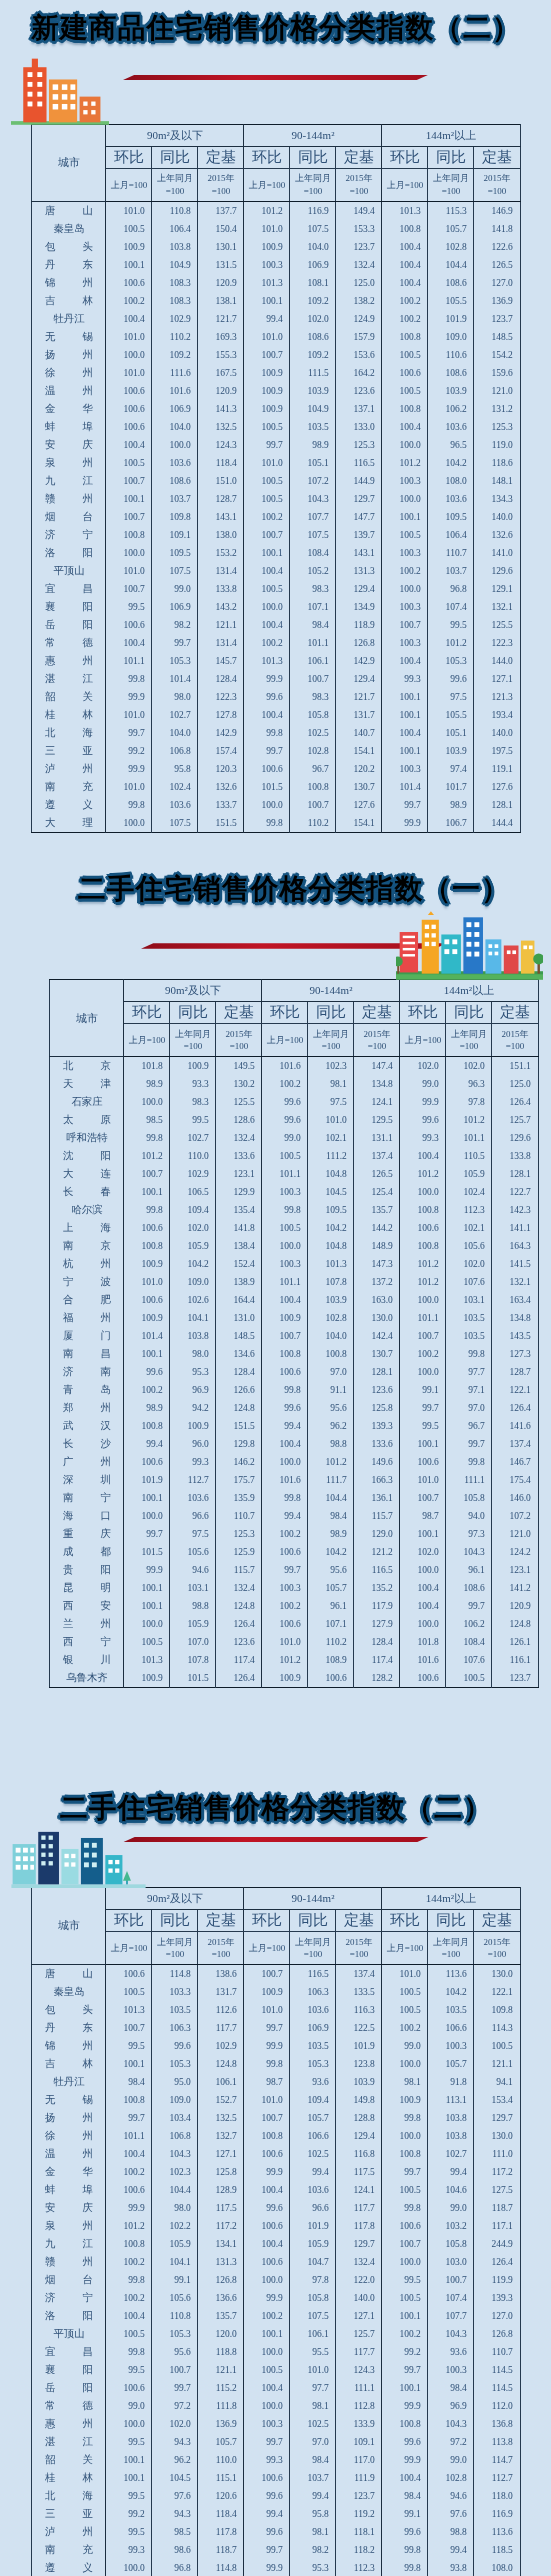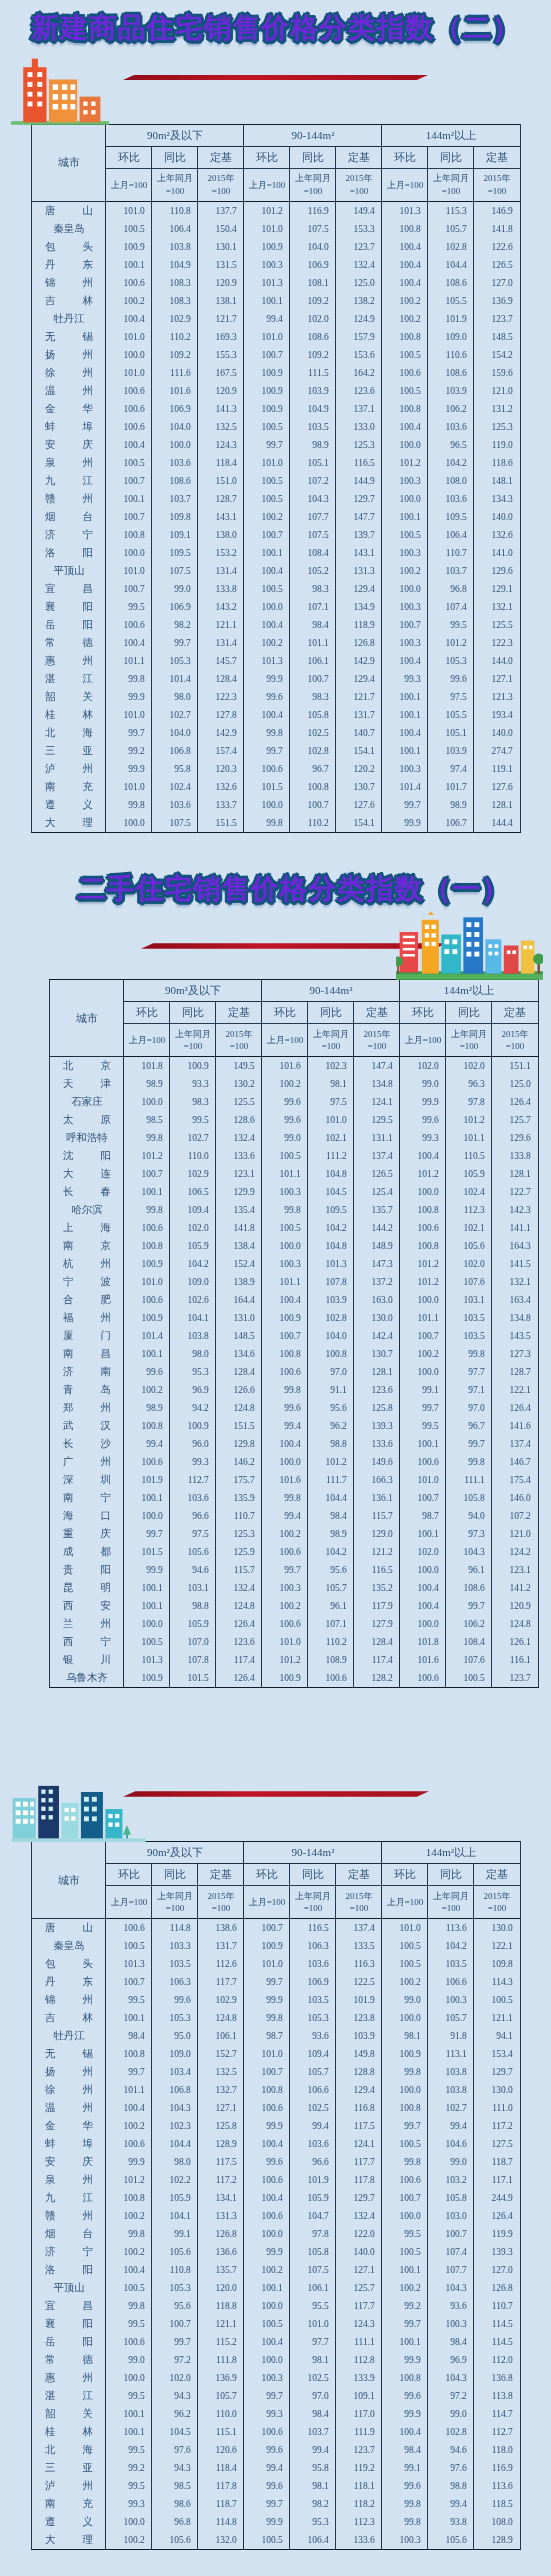--- a/index.html
+++ b/index.html
@@ -13,21 +13,21 @@
   }
   .section{position:relative;}
   .section-title{
     margin:0;
     padding-top:8.6px;
     text-align:center;
     font-family:"DejaVu Sans", sans-serif;
     font-weight:bold;
     font-size:27.6px;
     letter-spacing:1.2px;
-    color:#6d28d9;
+    color:#000000;
     text-shadow:
       2.5px 0 0 #15537f,-2.5px 0 0 #15537f,0 2.5px 0 #15537f,0 -2.5px 0 #15537f,
       1.8px 1.8px 0 #15537f,-1.8px -1.8px 0 #15537f,1.8px -1.8px 0 #15537f,-1.8px 1.8px 0 #15537f,
       3.1px 1.2px 0 #15537f,-3.1px 1.2px 0 #15537f,1.2px 3.1px 0 #15537f,1.2px -3.1px 0 #15537f,
       0 4.9px 2.5px rgba(10,50,90,.35);
   }
   .deco-zone{position:relative;}
   .deco-zone.z1{height:78px;}
   .deco-zone.z2{height:72px;}
   .deco-zone.z3{height:61px;}
@@ -64,21 +64,21 @@
     color:#2e5077;
     border-right:0.6px solid #25394e;
   }
   .idx .b2{border-right:1.2px solid #1c2e40;}
   .idx td:last-child,.idx th.last{border-right:none;}
   .idx thead .grp th{
     font-size:11px;height:21px;line-height:21px;
     border-bottom:1.2px solid #1c2e40;
   }
   .idx thead .met th{
-    font-size:11px;height:21px;line-height:21px;
+    font-size:15px;height:21px;line-height:21px;
     border-bottom:0.6px solid #25394e;
   }
   .idx thead .bas th{
     font-size:9px;height:32px;line-height:1.35;
     border-bottom:1.2px solid #0e1c2a;
     text-align:center;vertical-align:middle;
     padding:0 1.2px;
   }
   .idx th.city-head{
     font-size:11.6px;text-align:center;vertical-align:middle;
@@ -543,21 +543,21 @@
         <tr>
           <td class="city-col b2"><span class="city two">三亚</span></td>
           <td class="">99.2</td>
           <td class="">106.8</td>
           <td class="b2">157.4</td>
           <td class="">99.7</td>
           <td class="">102.8</td>
           <td class="b2">154.1</td>
           <td class="">100.1</td>
           <td class="">103.9</td>
-          <td class="">274.7</td>
+          <td class="">197.5</td>
         </tr>
         <tr>
           <td class="city-col b2"><span class="city two">泸州</span></td>
           <td class="">99.9</td>
           <td class="">95.8</td>
           <td class="b2">120.3</td>
           <td class="">100.6</td>
           <td class="">96.7</td>
           <td class="b2">120.2</td>
           <td class="">100.3</td>
@@ -1117,20 +1117,21 @@
           <td class="b2">128.2</td>
           <td class="">100.6</td>
           <td class="">100.5</td>
           <td class="">123.7</td>
         </tr>
       </tbody>
   </table>
 </div>
 
 <div class="section gap-s3">
+  <h1 class="section-title">二手住宅销售价格分类指数（二）</h1>
   <div class="deco-zone z3">
     <div class="red-line"></div>
     <svg class="deco-svg deco-left" width="135" height="61" viewBox="0 0 220 100">
       <rect x="0" y="94" width="220" height="6" fill="#9fd8df"></rect>
       <rect x="2" y="28" width="38" height="66" fill="#7fd0da"></rect>
       <rect x="7" y="34" width="8" height="8" fill="#fff"></rect>
         <rect x="19" y="34" width="8" height="8" fill="#fff"></rect>
         <rect x="31" y="34" width="6" height="8" fill="#fff"></rect>
       <rect x="7" y="48" width="8" height="8" fill="#fff"></rect>
         <rect x="19" y="48" width="8" height="8" fill="#fff"></rect>

